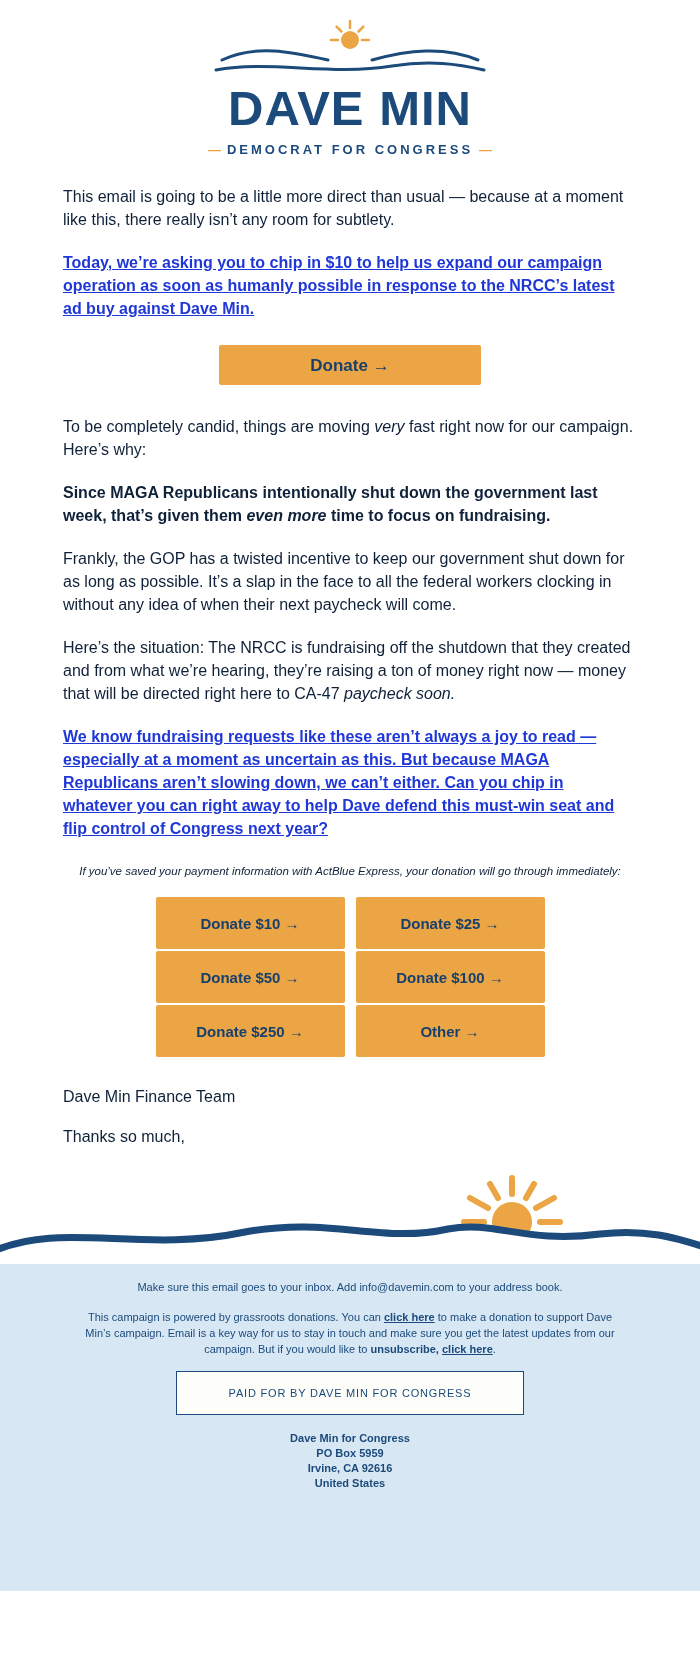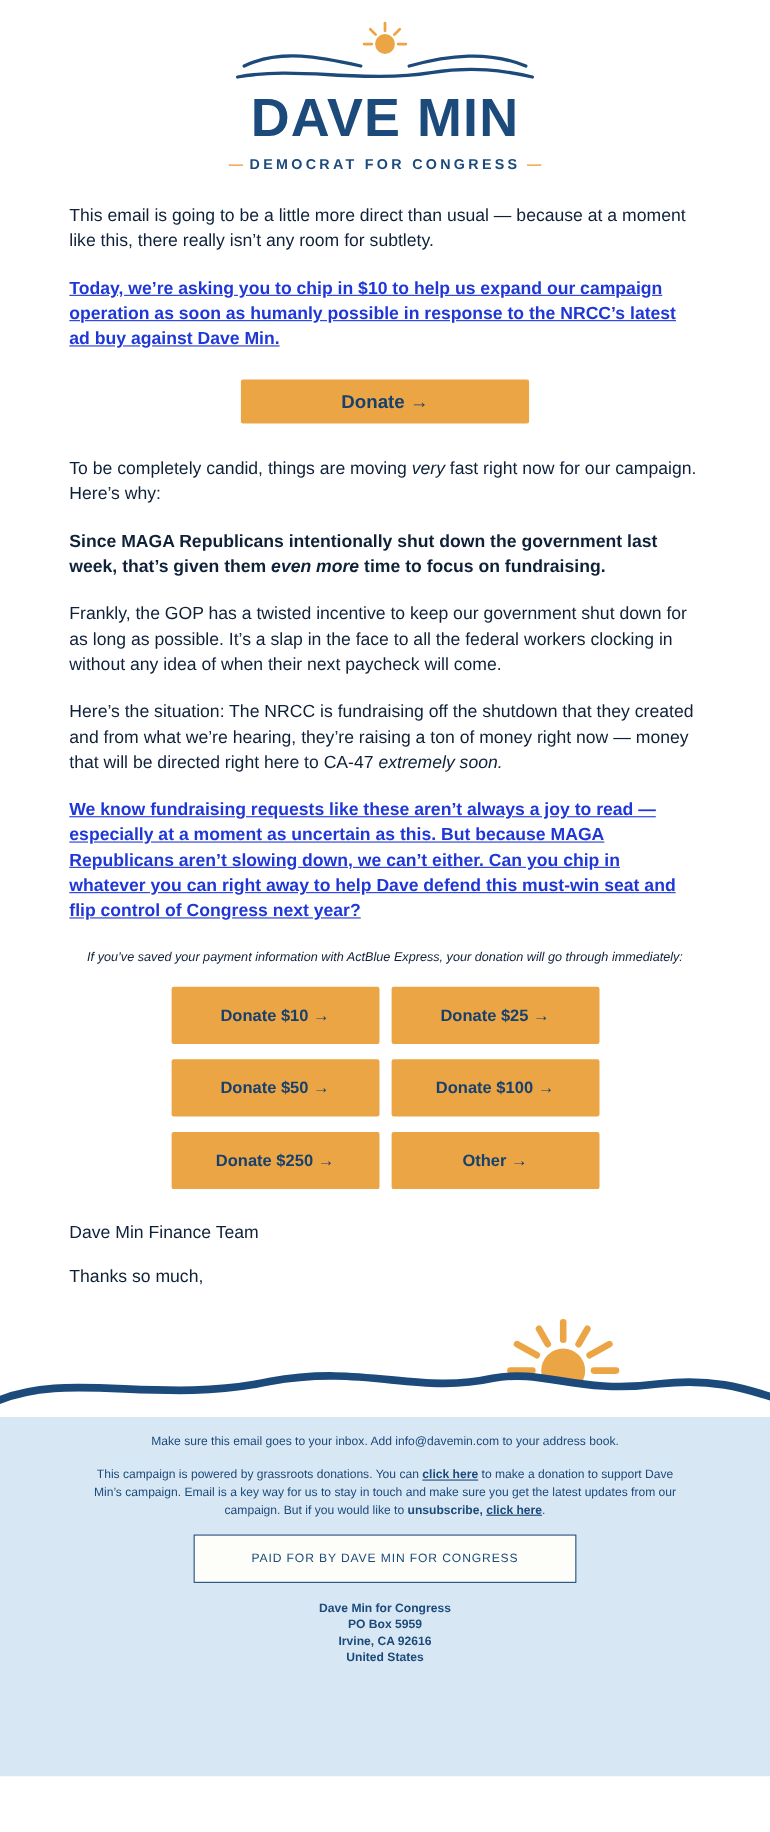--- a/index.html
+++ b/index.html
@@ -65,21 +65,21 @@
   .express-note {
     text-align: center;
     font-size: 11.5px;
     font-style: italic;
     line-height: 15px;
     margin: 24px 0 0 !important;
   }
   .donate-grid {
     display: grid;
     grid-template-columns: 189px 189px;
-    gap: 14px 11px;
+    gap: 2px 11px;
     justify-content: center;
     margin: 18px 0 28px;
   }
   .btn-grid {
     display: flex;
     align-items: center;
     justify-content: center;
     height: 52px;
     background: #eba544;
     color: #17406d;
@@ -156,21 +156,21 @@
     <p><a class="link-para">Today, we’re asking you to chip in $10 to help us expand our campaign operation as soon as humanly possible in response to the NRCC’s latest ad buy against Dave Min.</a></p>
 
     <a class="btn-primary">Donate →</a>
 
     <p><span>To be completely candid, things are moving </span><span class="it">very</span><span> fast right now for our campaign. Here’s why:</span></p>
 
     <p class="bold-para"><span>Since MAGA Republicans intentionally shut down the government last week, that’s given them </span><span class="it">even more</span><span> time to focus on fundraising.</span></p>
 
     <p>Frankly, the GOP has a twisted incentive to keep our government shut down for as long as possible. It’s a slap in the face to all the federal workers clocking in without any idea of when their next paycheck will come.</p>
 
-    <p><span>Here’s the situation: The NRCC is fundraising off the shutdown that they created and from what we’re hearing, they’re raising a ton of money right now — money that will be directed right here to CA-47 </span><span class="it">extremely soon.</span></p>
+    <p><span>Here’s the situation: The NRCC is fundraising off the shutdown that they created and from what we’re hearing, they’re raising a ton of money right now — money that will be directed right here to CA-47 </span><span class="it">paycheck soon.</span></p>
 
     <p><a class="link-para">We know fundraising requests like these aren’t always a joy to read — especially at a moment as uncertain as this. But because MAGA Republicans aren’t slowing down, we can’t either. Can you chip in whatever you can right away to help Dave defend this must-win seat and flip control of Congress next year?</a></p>
 
     <p class="express-note">If you’ve saved your payment information with ActBlue Express, your donation will go through immediately:</p>
 
     <div class="donate-grid">
       <a class="btn-grid">Donate $10 →</a>
       <a class="btn-grid">Donate $25 →</a>
       <a class="btn-grid">Donate $50 →</a>
       <a class="btn-grid">Donate $100 →</a>

